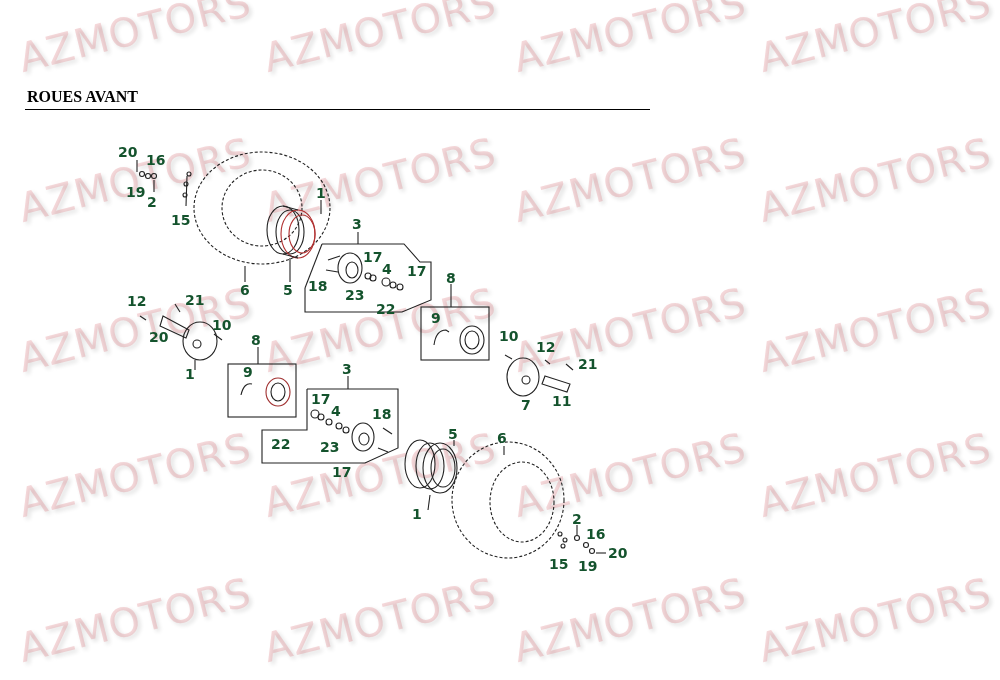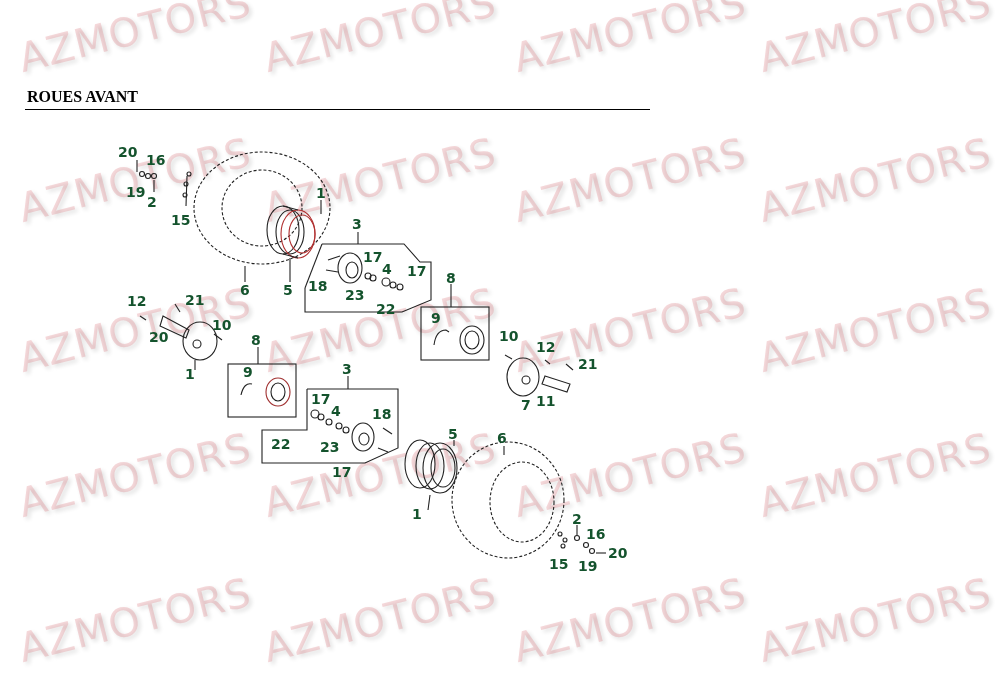--- a/index.html
+++ b/index.html
@@ -190,21 +190,21 @@
 <div class="lbl" style="left:311px;top:392px">17</div>
 <div class="lbl" style="left:331px;top:404px">4</div>
 <div class="lbl" style="left:372px;top:407px">18</div>
 <div class="lbl" style="left:271px;top:437px">22</div>
 <div class="lbl" style="left:320px;top:440px">23</div>
 <div class="lbl" style="left:332px;top:465px">17</div>
 <div class="lbl" style="left:499px;top:329px">10</div>
 <div class="lbl" style="left:536px;top:340px">12</div>
 <div class="lbl" style="left:578px;top:357px">21</div>
 <div class="lbl" style="left:521px;top:398px">7</div>
-<div class="lbl" style="left:536px;top:394px">11</div>
+<div class="lbl" style="left:552px;top:394px">11</div>
 <div class="lbl" style="left:448px;top:427px">5</div>
 <div class="lbl" style="left:497px;top:431px">6</div>
 <div class="lbl" style="left:412px;top:507px">1</div>
 <div class="lbl" style="left:572px;top:512px">2</div>
 <div class="lbl" style="left:586px;top:527px">16</div>
 <div class="lbl" style="left:608px;top:546px">20</div>
 <div class="lbl" style="left:549px;top:557px">15</div>
 <div class="lbl" style="left:578px;top:559px">19</div>
 
 </body></html>

